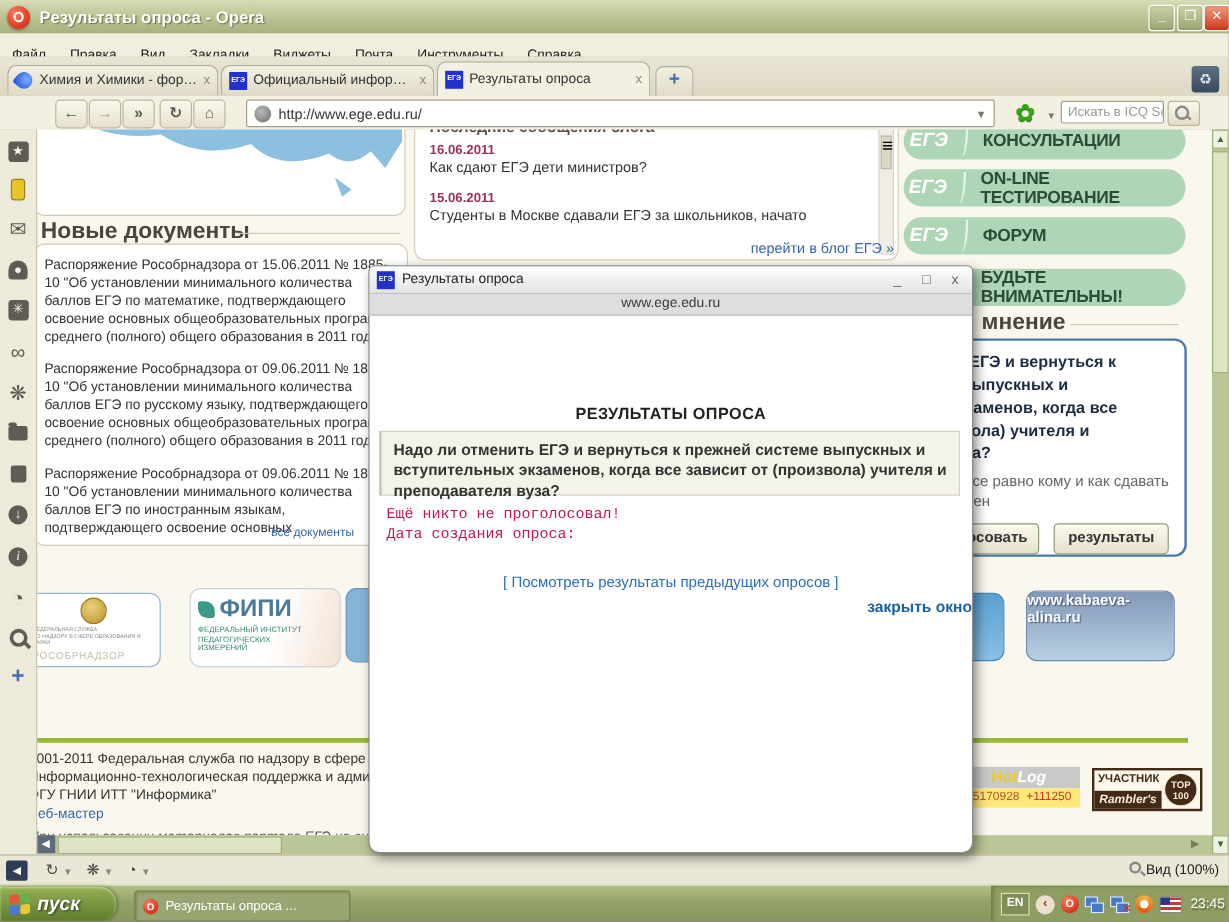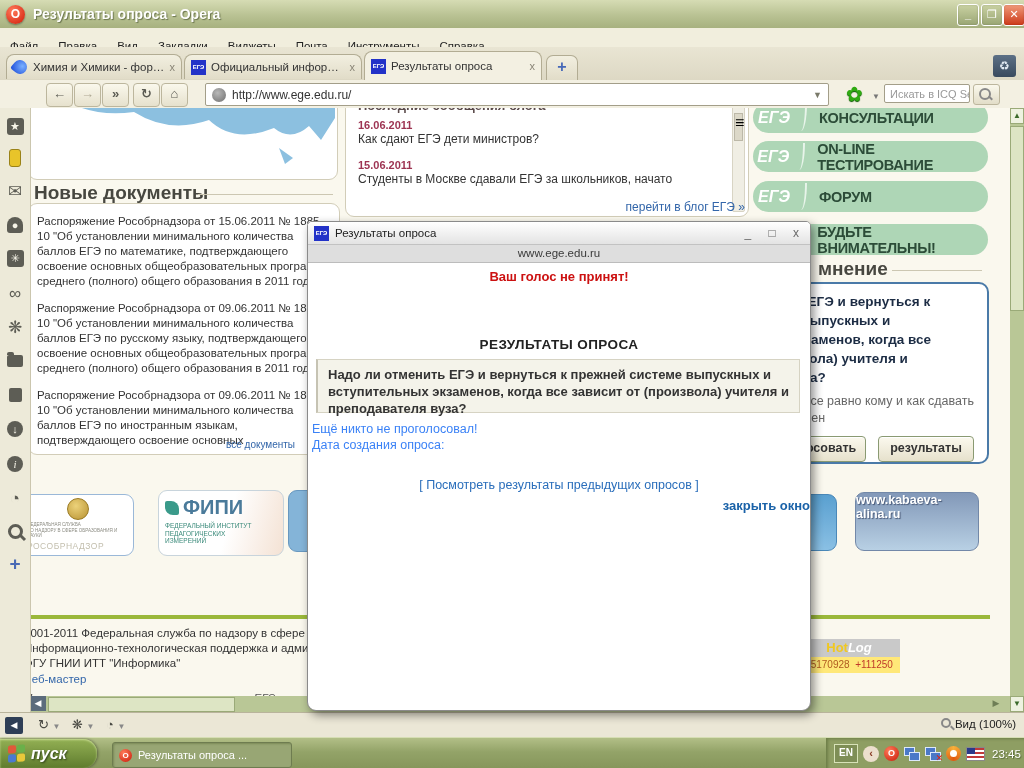--- a/index.html
+++ b/index.html
@@ -157,21 +157,21 @@
   .ptitle{height:22px;background:linear-gradient(#ffffff,#e3e3e3);border-bottom:1px solid #c2c2c2;
     display:flex;align-items:center;font-size:11.5px;color:#222;}
   .pbtns{margin-left:auto;color:#6a6a6a;font-size:12px;letter-spacing:7px;padding-right:4px;}
   .purl{height:17px;background:#dedede;border-bottom:1px solid #bcbcbc;text-align:center;
     font-size:11.5px;color:#3a3a3a;line-height:17px;}
   .palert{position:absolute;left:0;top:47px;width:100%;text-align:center;color:#cc1111;font-weight:bold;font-size:13px;}
   .phead{position:absolute;left:0;top:115px;width:100%;text-align:center;color:#222;font-weight:bold;font-size:13.5px;letter-spacing:.4px;}
   .pqbox{position:absolute;left:8px;top:137px;width:484px;height:54px;background:#f4f3ea;
     border:1px solid #d6d3c3;border-left:2px solid #c6c3b3;padding:6px 10px;box-sizing:border-box;
     font-weight:bold;font-size:13px;line-height:17px;color:#333;}
-  .pline{position:absolute;left:4px;font-size:12.5px;color:#3b82f6;}
+  .pline{position:absolute;left:14px;font-size:12.5px;color:#be185d;font-family:Liberation Mono, monospace;}
   .plink{position:absolute;left:0;width:100%;text-align:center;color:#2a6ebb;font-size:12.5px;}
   .pclose{position:absolute;left:0;width:100%;text-align:center;color:#1a62a8;font-weight:bold;font-size:13px;}
 </style>
 </head>
 <body>
 
 <div class="screen">
 
   <div class="abs titlebar">
     <div class="opera-dot">O</div>
@@ -353,41 +353,45 @@
     <div class="f-line" style="left:-6px;top:519px;">2001-2011 Федеральная служба по надзору в сфере о</div>
     <div class="f-line" style="left:-6px;top:534px;">Информационно-технологическая поддержка и админис</div>
     <div class="f-line" style="left:-6px;top:549px;">ФГУ ГНИИ ИТТ "Информика"</div>
     <div class="f-line f-link" style="left:-6px;top:565px;">Веб-мастер</div>
     <div class="f-line f-note" style="left:-6px;top:584px;">При использовании материалов портала ЕГЭ на внеш</div>
 
     <div class="hotlog" style="left:768px;top:531px;">
       <div class="t"><b>Hot</b><span style="font-style:italic;">Log</span></div>
       <div class="b"><span>25170928</span>&nbsp;&nbsp;<span style="color:#c03a2a;">+111250</span></div>
     </div>
+    <div class="rambler" style="left:880px;top:532px;">
+      <div class="m">УЧАСТНИК</div>
+      <div class="br">Rambler's</div>
+      <div class="cir"><span>TOP</span><br><span>100</span></div>
+    </div>
   </div>
 
   <div class="abs vscroll">
     <div class="sbtn" style="top:0;">▲</div>
     <div class="vthumb" style="top:18px;height:185px;"></div>
     <div class="sbtn" style="top:588px;">▼</div>
   </div>
   <div class="abs hscroll">
     <div class="harrow" style="left:0;">◀</div>
     <div class="hthumb" style="left:18px;width:185px;"></div>
     <div class="harrow" style="left:958px;background:transparent;color:#6e7e56;">▶</div>
   </div>
 
   <div class="abs popup">
     <div class="ptitle">
       <span class="fav-ege" style="margin:0 6px;">ЕГЭ</span>
       <span>Результаты опроса</span>
       <span class="pbtns">_ □ x</span>
     </div>
     <div class="purl">www.ege.edu.ru</div>
-    <div class="palert">Ваш голос не принят!</div>
     <div class="phead">РЕЗУЛЬТАТЫ ОПРОСА</div>
     <div class="pqbox">Надо ли отменить ЕГЭ и вернуться к прежней системе выпускных и вступительных экзаменов, когда все зависит от (произвола) учителя и преподавателя вуза?</div>
     <div class="pline" style="top:200px;">Ещё никто не проголосовал!</div>
     <div class="pline" style="top:216px;">Дата создания опроса:</div>
     <div class="plink" style="top:256px;">[ Посмотреть результаты предыдущих опросов ]</div>
     <div class="pclose" style="top:276px;text-align:right;">закрыть окно</div>
   </div>
 
   <div class="abs statusbar">
     <div class="abs" style="left:5px;top:4px;width:18px;height:17px;background:#2e3e56;border-radius:2px;color:#fff;font-size:9px;text-align:center;line-height:17px;">◀</div>

